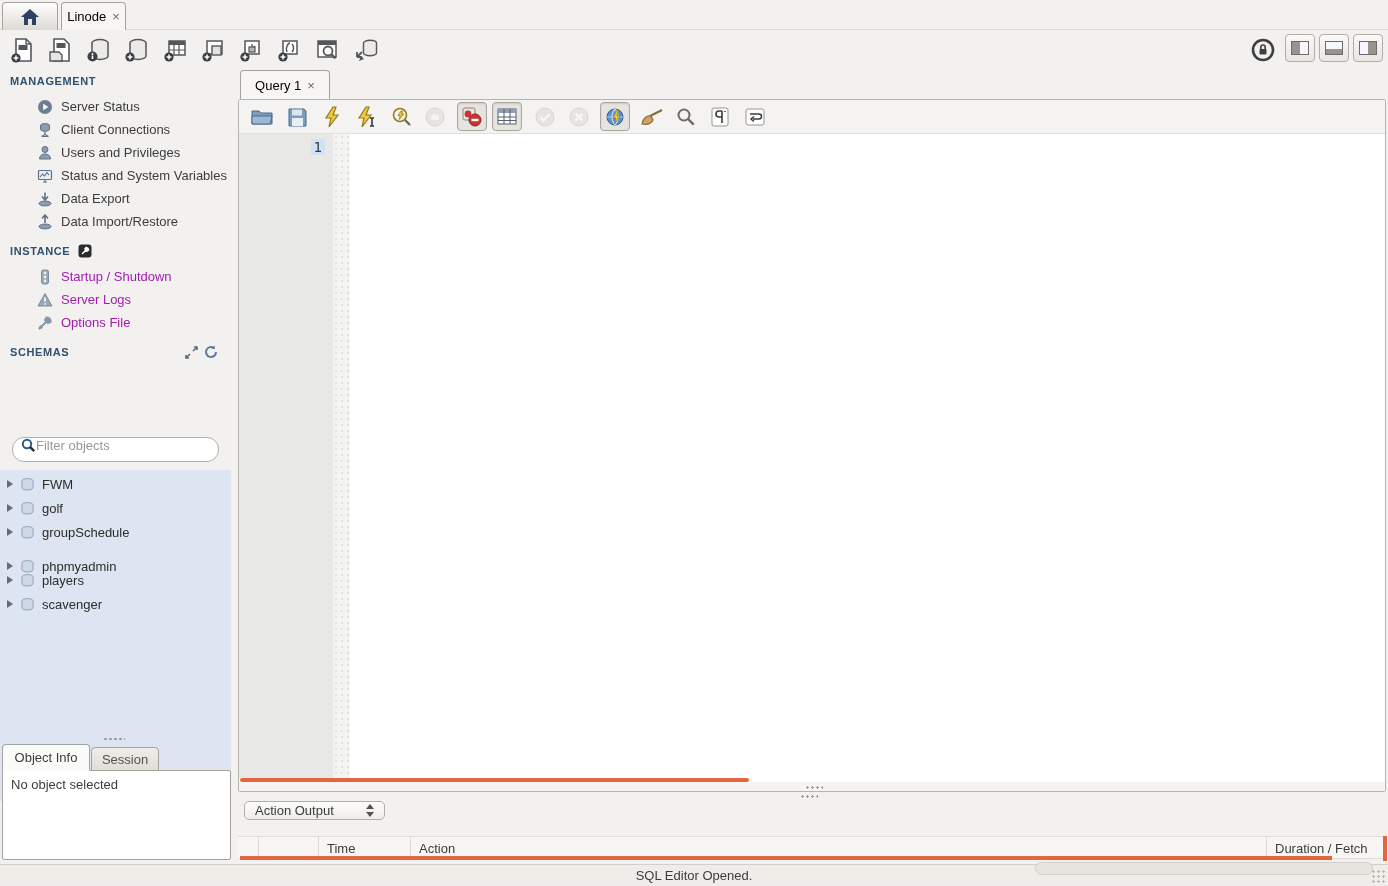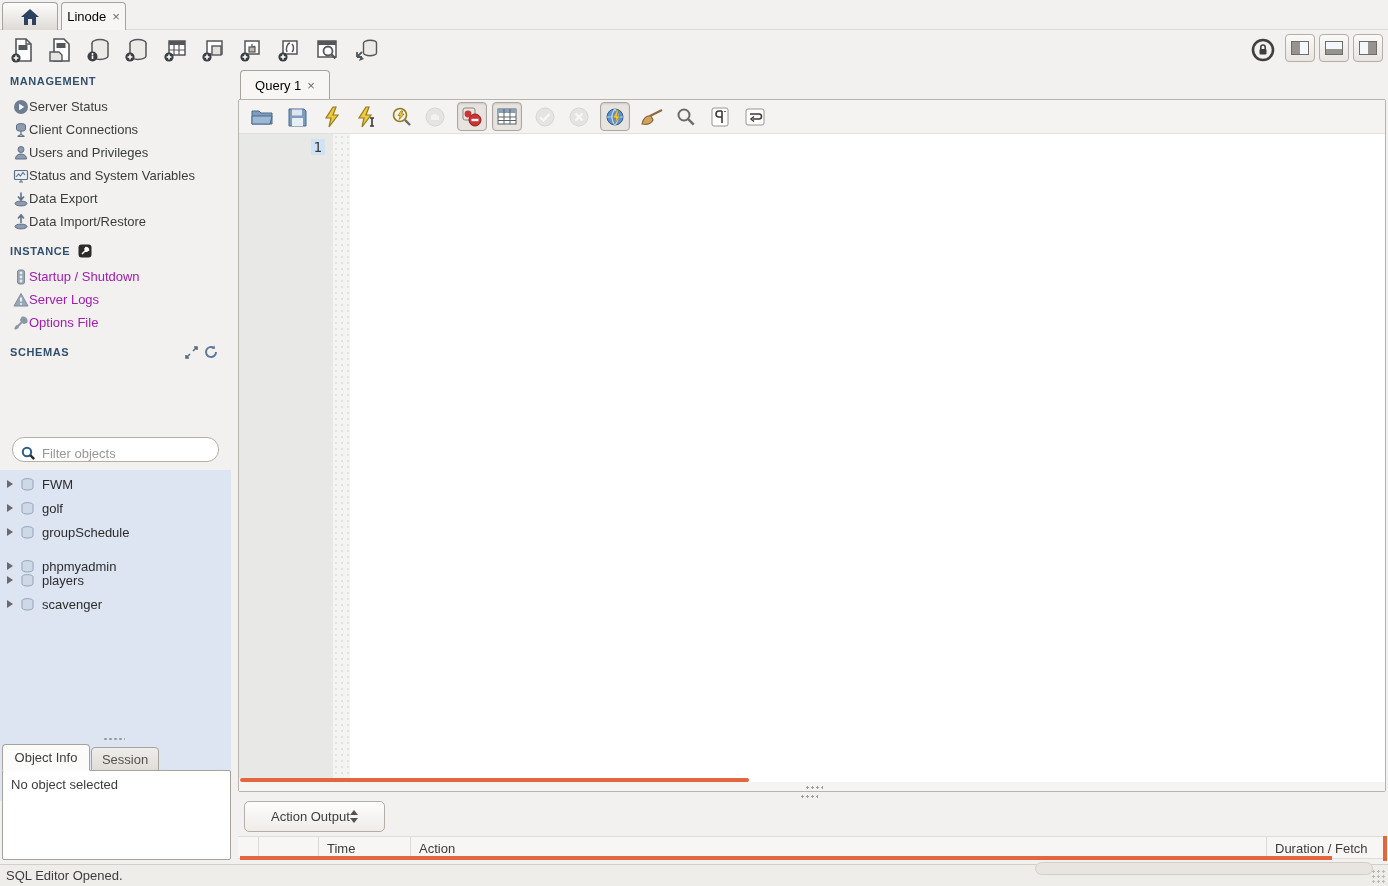--- a/index.html
+++ b/index.html
@@ -21,26 +21,26 @@
   .tbtn { position:absolute; top:4px; width:30px; height:28px; border:1px solid #b3aea8; border-radius:4px; background:linear-gradient(#fbfaf8,#e8e5e1); display:flex; align-items:center; justify-content:center; }
   .panel-glyph { width:18px; height:14px; border:1px solid #6f6b66; background:#f4f8fc; position:relative; }
   .panel-glyph .fill { position:absolute; background:#97938e; }
   .panel-glyph.left .fill { left:0; top:0; bottom:0; width:8px; }
   .panel-glyph.bottom .fill { left:0; right:0; bottom:0; height:5px; }
   .panel-glyph.right .fill { right:0; top:0; bottom:0; width:8px; }
 
   
   .sidebar { position:absolute; left:0; top:68px; width:237px; height:796px; background:#f2f1f0; }
   .side-header { position:absolute; left:10px; font-size:11px; font-weight:bold; letter-spacing:.6px; color:#31506d; }
-  .nav-item { position:absolute; left:12px; height:23px; display:flex; align-items:center; gap:0; white-space:nowrap; }
+  .nav-item { position:absolute; left:36px; height:23px; display:flex; align-items:center; gap:8px; white-space:nowrap; }
   .nav-item .lbl { color:#3c3c3c; }
   .nav-item.disabled .lbl { color:#a21caf; }
   .nav-ico { width:17px; height:17px; display:inline-flex; align-items:center; justify-content:center; flex:0 0 17px; }
 
-  .filter-wrap { position:absolute; left:12px; top:369px; width:207px; height:25px; background:#fff; border:1px solid #b3aea8; border-radius:12px; display:flex; align-items:flex-end; padding:0 8px; gap:6px; }
+  .filter-wrap { position:absolute; left:12px; top:369px; width:207px; height:25px; background:#fff; border:1px solid #b3aea8; border-radius:12px; display:flex; align-items:flex-start; padding:0 8px; }
   .filter-wrap input { border:none; outline:none; width:150px; font-family:inherit; font-size:13px; color:#3c3c3c; background:transparent; }
   .filter-wrap input::placeholder { color:#9a9894; }
 
   .schema-list { position:absolute; left:0; top:402px; width:231px; height:331px; background:#dce5f1; }
   .schema-item { position:absolute; left:0; width:231px; height:24px; display:flex; align-items:center; gap:7px; padding-left:7px; }
   .expander { width:0; height:0; border-left:6px solid #6b6b6b; border-top:4px solid transparent; border-bottom:4px solid transparent; flex:0 0 6px; }
   .schema-item .name { color:#2c2c2c; }
 
   .side-splitter-grip { position:absolute; left:103px; top:737px; width:22px; height:4px;
     background:radial-gradient(circle, #9a9691 1px, transparent 1.4px); background-size:5px 4px; }
@@ -59,32 +59,32 @@
   .etb-btn { position:absolute; top:2px; width:30px; height:29px; border:1px solid #aaa6a0; border-radius:4px; background:#e7e4e0; box-shadow:inset 0 1px 2px rgba(0,0,0,.12); display:flex; align-items:center; justify-content:center; }
   .gutter { position:absolute; left:0; top:34px; width:94px; bottom:13px; background:#e8e8e6; }
   .fold-margin { position:absolute; left:94px; top:34px; width:17px; bottom:13px; background:#f4f4f2;
     background-image:radial-gradient(circle,#e2e2df 1px, transparent 1.2px); background-size:6px 6px; }
   .line-num { position:absolute; right:8px; top:5px; font-family:"DejaVu Sans Mono","Liberation Mono",monospace; font-size:14px; color:#3a3a3a; background:#cfe3f5; padding:0 3px; }
   .editor-hscroll { position:absolute; left:1px; bottom:9px; width:509px; height:4px; background:#e4663e; border-radius:2px; }
   .editor-bottom-strip { position:absolute; left:0; bottom:0; right:0; height:9px; background:#f5f4f2; }
   .grip-h { position:absolute; width:18px; height:3px; background:radial-gradient(circle,#a09c97 1px,transparent 1.3px); background-size:5px 3px; }
 
   
-  .action-combo { position:absolute; left:244px; top:801px; width:141px; height:31px; background:linear-gradient(#fdfdfc,#efece9); border:1px solid #b3aea8; border-radius:5px; display:flex; align-items:center; padding:0 26px; }
+  .action-combo { position:absolute; left:244px; top:801px; width:141px; height:19px; background:linear-gradient(#fdfdfc,#efece9); border:1px solid #b3aea8; border-radius:5px; display:flex; align-items:center; padding:0 10px; }
   .action-combo .spin { margin-left:auto; display:flex; flex-direction:column; gap:3px; align-items:center; }
   .spin .up { width:0;height:0;border-left:4px solid transparent;border-right:4px solid transparent;border-bottom:5px solid #55524e; }
   .spin .dn { width:0;height:0;border-left:4px solid transparent;border-right:4px solid transparent;border-top:5px solid #55524e; }
 
   .out-header { position:absolute; left:238px; top:836px; width:1150px; height:23px; background:#f7f6f4; border-top:1px solid #e0ddd8; border-bottom:1px solid #e0ddd8; overflow:hidden; }
   .out-col { position:absolute; top:0; height:23px; display:flex; align-items:center; padding-left:8px; color:#3c3c3c; border-left:1px solid #dcd9d4; white-space:nowrap; }
   .out-hscroll { position:absolute; left:240px; top:856px; width:1092px; height:4px; background:#e4663e; }
   .out-vscroll { position:absolute; left:1383px; top:836px; width:4px; height:25px; background:#e4663e; }
 
   
-  .statusbar { position:absolute; left:0; top:864px; width:1388px; height:22px; background:#efedea; border-top:1px solid #d2cfc9; display:flex; align-items:center; padding:6px 6px; }
+  .statusbar { position:absolute; left:0; top:864px; width:1388px; height:22px; background:#efedea; border-top:1px solid #d2cfc9; display:flex; align-items:center; padding:6px 6px;justify-content:center; }
   .scroll-pill { position:absolute; left:1035px; top:862px; width:338px; height:13px; background:#e8e5e1; border:1px solid #d2cfc9; border-radius:7px; }
   .resize-grip { position:absolute; right:3px; bottom:3px; width:14px; height:14px;
     background-image:radial-gradient(circle,#bcb8b2 1px,transparent 1.3px); background-size:5px 5px; }
 
   svg { display:block; }
 </style>
 </head>
 <body>
 
 <div id="app">

